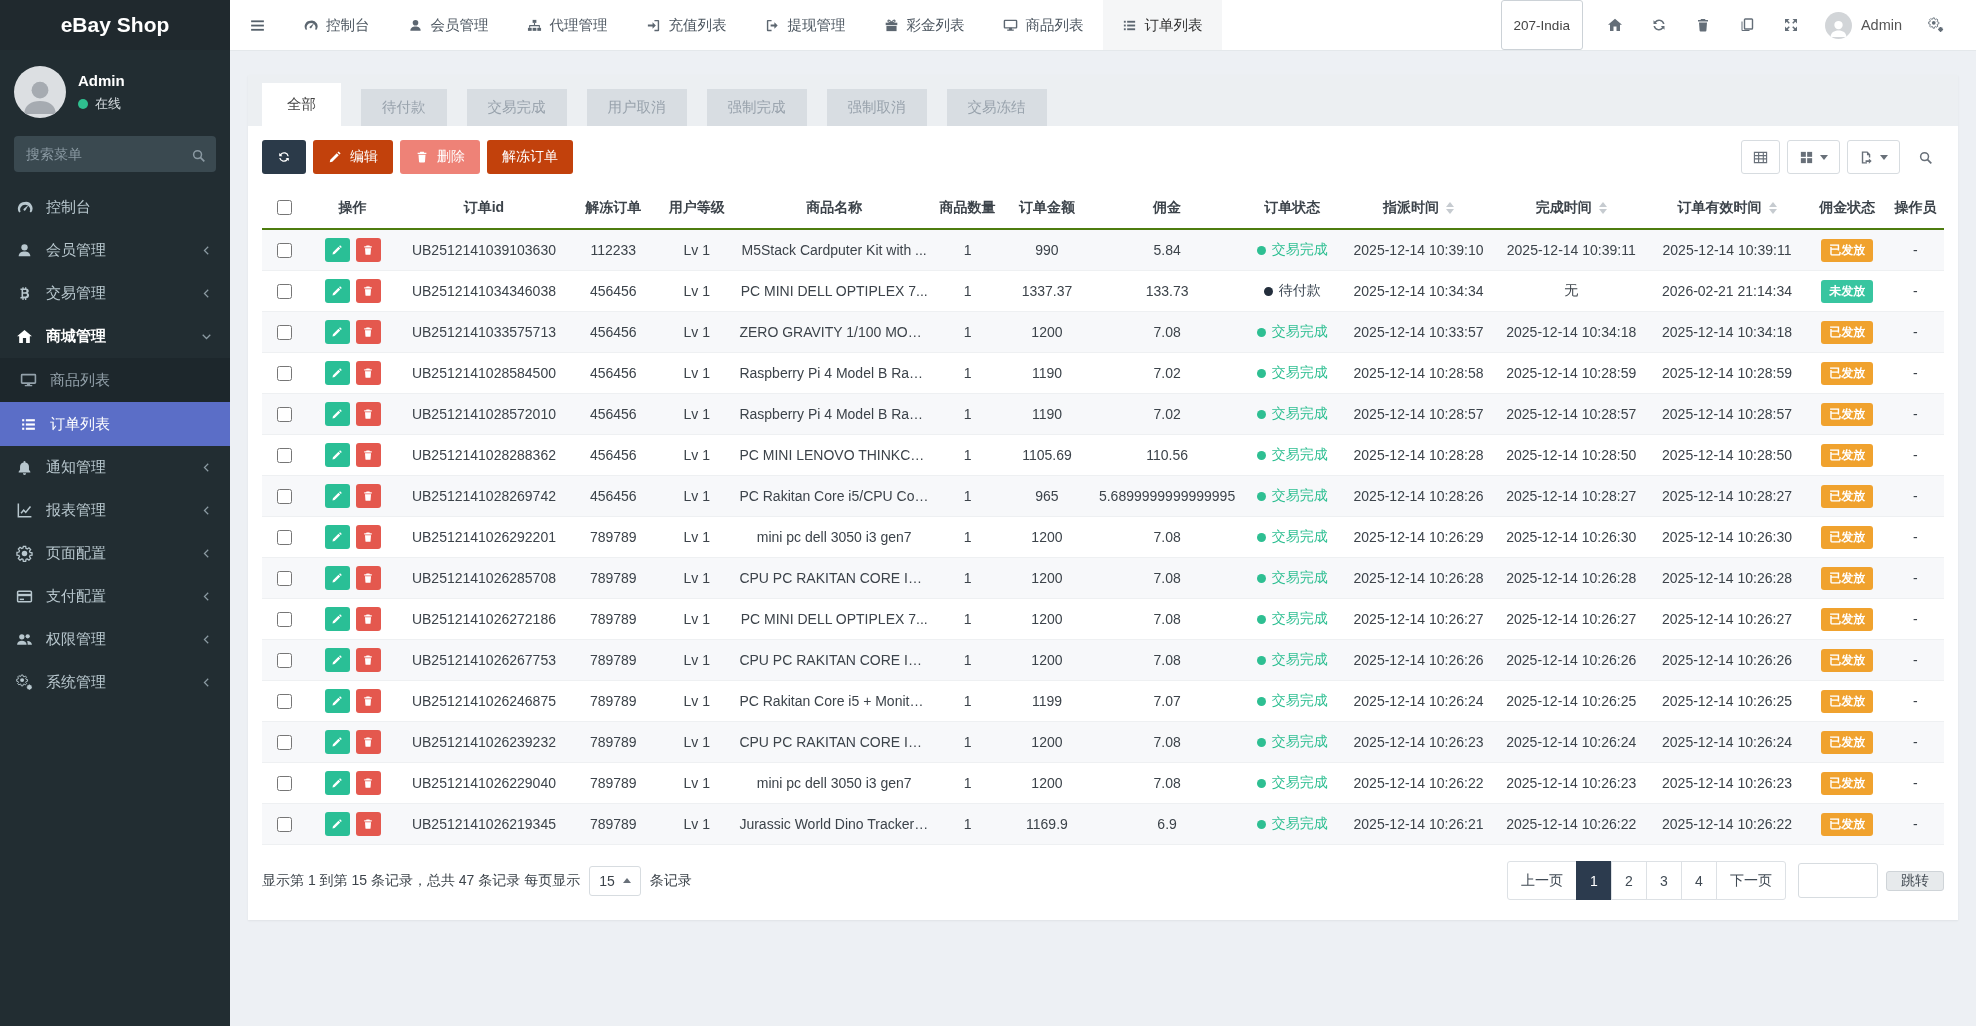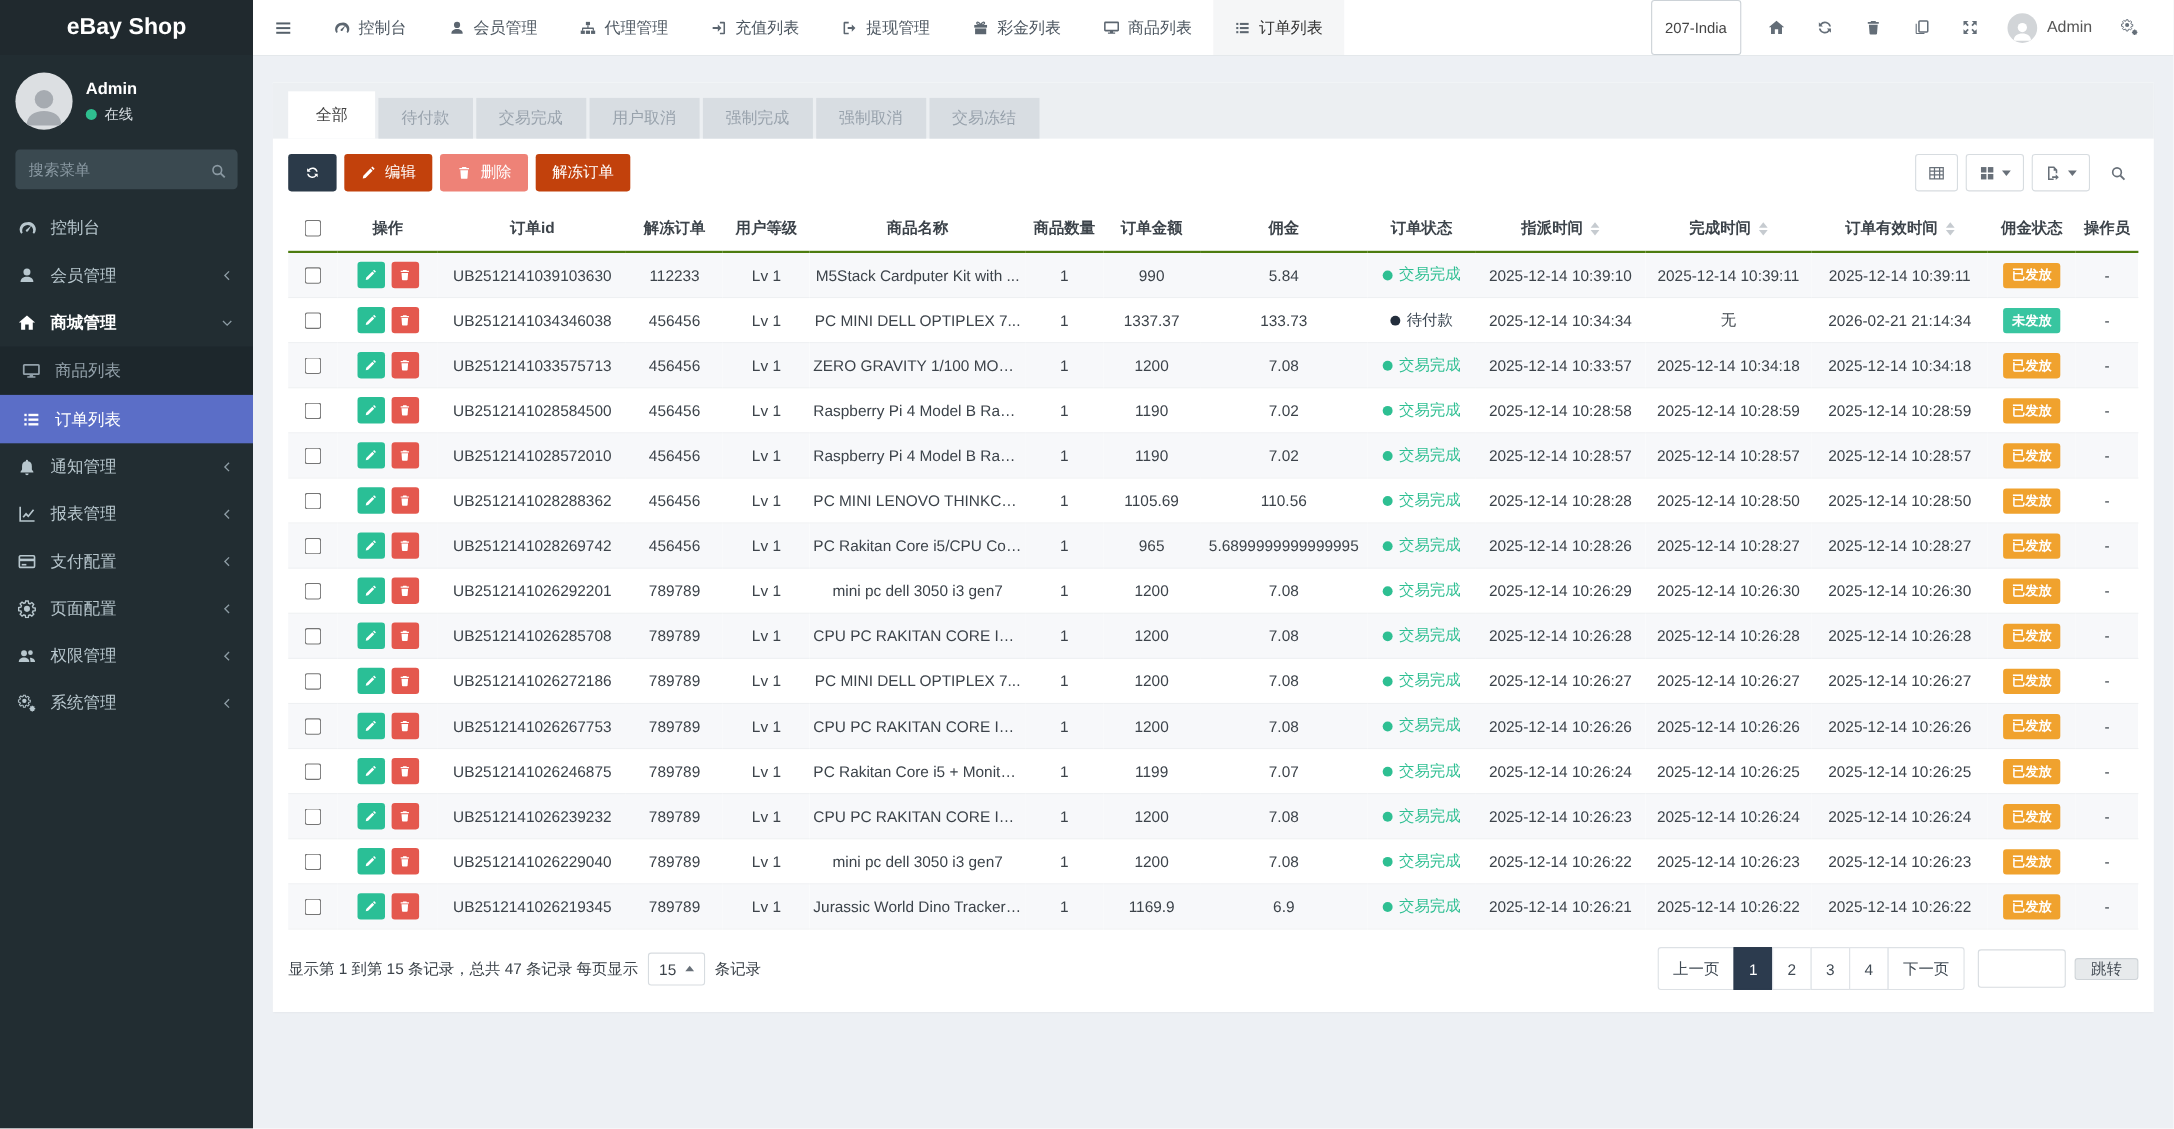--- a/index.html
+++ b/index.html
@@ -47,21 +47,21 @@
   .lang-btn{border:1px solid #ccd2d7;background:#fff;border-radius:3px;padding:6px 12px;font-size:13.5px;color:#444;cursor:pointer;margin-right:10px}
   .nav-ic-btn{background:none;border:0;color:#646e78;padding:0 14px;height:50px;cursor:pointer}
   .nav-ic-btn svg{width:16px;height:16px}
   .nav-user{display:flex;align-items:center;gap:9px;padding:0 12px;cursor:pointer;color:#555;font-size:14.5px}
   .nav-avatar{width:27px;height:27px;border-radius:50%;background:#d2d5d8;display:flex;align-items:flex-end;justify-content:center;overflow:hidden;color:#fff}
   .nav-avatar svg{width:21px;height:21px}
 
   
   .content{position:absolute;left:230px;top:50px;right:0;bottom:0;padding:25px 18px 0;box-sizing:border-box}
   .card{background:#fff;box-shadow:0 1px 2px rgba(0,0,0,.06)}
-  .tabs{display:flex;align-items:flex-end;gap:3px;background:#eceff2;padding:8px 14px 0}
+  .tabs{display:flex;align-items:flex-end;gap:20px;background:#eceff2;padding:8px 14px 0}
   .tab{padding:9px 21px;background:#d8dde2;color:#98a2ac;font-size:14.5px;cursor:pointer;white-space:nowrap}
   .tab.active{background:#fff;color:#444;padding:12px 25px}
   .card-body{padding:14px 14px 20px}
 
   .toolbar{display:flex;margin-bottom:13px}
   .toolbar-left{display:flex;gap:7px}
   .btn{border:0;border-radius:3px;height:34px;display:inline-flex;align-items:center;gap:8px;padding:0 15px;font-size:14px;color:#fff;cursor:pointer}
   .btn svg{width:14px;height:14px}
   .btn.dark{background:#2b3a49}
   .btn.teal{background:#c2410c}
@@ -149,20 +149,29 @@
       <li class="top">
         <svg class="ic " viewBox="0 0 16 16" fill="currentColor" aria-hidden="true">
           <circle cx="8" cy="5" r="3"></circle>
           <path d="M2.5 13.5c0-3 2.5-4.5 5.5-4.5s5.5 1.5 5.5 4.5z"></path>
         </svg>
         <span>会员管理</span>
         <svg class="ic chev" viewBox="0 0 16 16" fill="currentColor" aria-hidden="true">
           <path d="M10.5 2.5L5 8l5.5 5.5" fill="none" stroke="currentColor" stroke-width="1.8"></path>
         </svg>
       </li>
+      <li class="top">
+        <svg class="ic " viewBox="0 0 16 16" fill="currentColor" aria-hidden="true">
+          <path d="M6 2h1.2v1.2H8.5V2h1.2v1.3c1.3.2 2.3 1 2.3 2.3 0 .9-.5 1.6-1.2 2 .9.3 1.5 1.1 1.5 2.2 0 1.5-1.2 2.4-2.6 2.6V14H8.5v-1.3H7.2V14H6v-1.3H4.2v-1.4h1V4.7h-1V3.3H6zm.7 2.6v2.2h2c.7 0 1.2-.5 1.2-1.1s-.5-1.1-1.2-1.1zm0 3.6v2.6h2.3c.8 0 1.3-.5 1.3-1.3s-.6-1.3-1.3-1.3z"></path>
+        </svg>
+        <span>交易管理</span>
+        <svg class="ic chev" viewBox="0 0 16 16" fill="currentColor" aria-hidden="true">
+          <path d="M10.5 2.5L5 8l5.5 5.5" fill="none" stroke="currentColor" stroke-width="1.8"></path>
+        </svg>
+      </li>
       <li class="top open">
         <svg class="ic " viewBox="0 0 16 16" fill="currentColor" aria-hidden="true">
           <path d="M8 1.8l7 6h-2v6.2h-3.5V9.5h-3V14H3V7.8H1z"></path>
         </svg>
         <span>商城管理</span>
         <svg class="ic chev" viewBox="0 0 16 16" fill="currentColor" aria-hidden="true">
           <path d="M2.5 5.5L8 11l5.5-5.5" fill="none" stroke="currentColor" stroke-width="1.8"></path>
         </svg>
       </li>
       <li class="child dim">
@@ -198,35 +207,35 @@
           <path d="M1.5 1.5h1.4v11.6H14.5v1.4H1.5z"></path>
           <path d="M4.2 10.2l3-3.6 2 2 3.9-4.9 1.1.9-5 6.2-2-2-1.9 2.3z"></path>
         </svg>
         <span>报表管理</span>
         <svg class="ic chev" viewBox="0 0 16 16" fill="currentColor" aria-hidden="true">
           <path d="M10.5 2.5L5 8l5.5 5.5" fill="none" stroke="currentColor" stroke-width="1.8"></path>
         </svg>
       </li>
       <li class="top">
         <svg class="ic " viewBox="0 0 16 16" fill="currentColor" aria-hidden="true">
+          <circle cx="8" cy="8" r="2.6"></circle>
+          <path d="M6.9 1.3h2.2l.3 1.9c.4.1.8.3 1.2.5l1.6-1.1 1.6 1.6-1.1 1.6c.2.4.4.8.5 1.2l1.9.3v2.2l-1.9.3c-.1.4-.3.8-.5 1.2l1.1 1.6-1.6 1.6-1.6-1.1c-.4.2-.8.4-1.2.5l-.3 1.9H6.9l-.3-1.9c-.4-.1-.8-.3-1.2-.5l-1.6 1.1-1.6-1.6 1.1-1.6c-.2-.4-.4-.8-.5-1.2l-1.9-.3V6.9l1.9-.3c.1-.4.3-.8.5-1.2L2.2 3.8l1.6-1.6 1.6 1.1c.4-.2.8-.4 1.2-.5z" fill="none" stroke="currentColor" stroke-width="1.2"></path>
+        </svg>
+        <span>页面配置</span>
+        <svg class="ic chev" viewBox="0 0 16 16" fill="currentColor" aria-hidden="true">
+          <path d="M10.5 2.5L5 8l5.5 5.5" fill="none" stroke="currentColor" stroke-width="1.8"></path>
+        </svg>
+      </li>
+      <li class="top">
+        <svg class="ic " viewBox="0 0 16 16" fill="currentColor" aria-hidden="true">
           <rect x="1.5" y="3" width="13" height="10" rx="1" fill="none" stroke="currentColor" stroke-width="1.4"></rect>
           <rect x="1.5" y="5.5" width="13" height="2.2"></rect>
           <rect x="3.5" y="10" width="4" height="1.4"></rect>
         </svg>
         <span>支付配置</span>
-        <svg class="ic chev" viewBox="0 0 16 16" fill="currentColor" aria-hidden="true">
-          <path d="M10.5 2.5L5 8l5.5 5.5" fill="none" stroke="currentColor" stroke-width="1.8"></path>
-        </svg>
-      </li>
-      <li class="top">
-        <svg class="ic " viewBox="0 0 16 16" fill="currentColor" aria-hidden="true">
-          <circle cx="8" cy="8" r="2.6"></circle>
-          <path d="M6.9 1.3h2.2l.3 1.9c.4.1.8.3 1.2.5l1.6-1.1 1.6 1.6-1.1 1.6c.2.4.4.8.5 1.2l1.9.3v2.2l-1.9.3c-.1.4-.3.8-.5 1.2l1.1 1.6-1.6 1.6-1.6-1.1c-.4.2-.8.4-1.2.5l-.3 1.9H6.9l-.3-1.9c-.4-.1-.8-.3-1.2-.5l-1.6 1.1-1.6-1.6 1.1-1.6c-.2-.4-.4-.8-.5-1.2l-1.9-.3V6.9l1.9-.3c.1-.4.3-.8.5-1.2L2.2 3.8l1.6-1.6 1.6 1.1c.4-.2.8-.4 1.2-.5z" fill="none" stroke="currentColor" stroke-width="1.2"></path>
-        </svg>
-        <span>页面配置</span>
         <svg class="ic chev" viewBox="0 0 16 16" fill="currentColor" aria-hidden="true">
           <path d="M10.5 2.5L5 8l5.5 5.5" fill="none" stroke="currentColor" stroke-width="1.8"></path>
         </svg>
       </li>
       <li class="top">
         <svg class="ic " viewBox="0 0 16 16" fill="currentColor" aria-hidden="true">
           <circle cx="5.5" cy="5.5" r="2.5"></circle>
           <path d="M1 13c0-2.5 2-3.8 4.5-3.8S10 10.5 10 13z"></path>
           <circle cx="11" cy="5" r="2"></circle>
           <path d="M10.5 9.3c2.3.1 4.5 1.2 4.5 3.7h-4c0-1.5-.2-2.8-.5-3.7z"></path>

